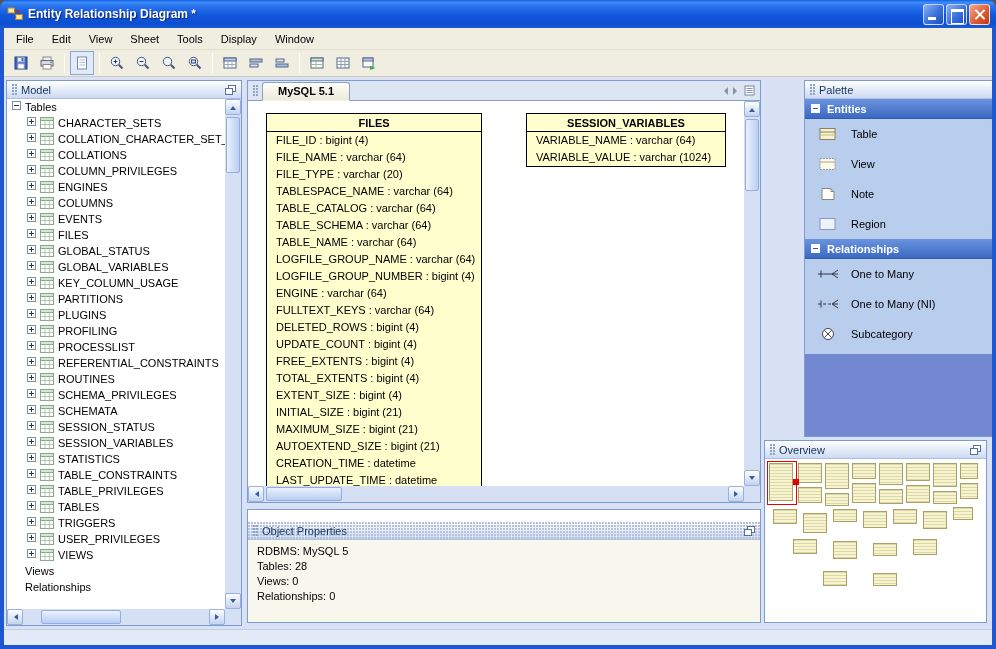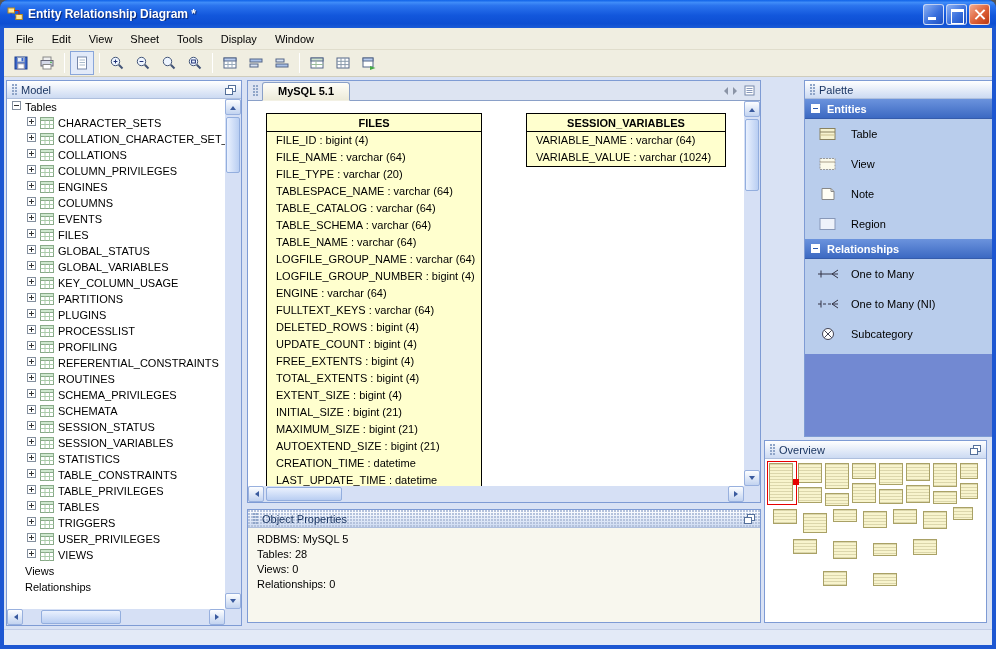--- a/index.html
+++ b/index.html
@@ -34,21 +34,21 @@
   .tbtn{appearance:none;border:1px solid transparent;background:transparent;width:24px;height:24px;display:flex;align-items:center;justify-content:center;margin:0 1px;padding:0;}
   .tbtn.pressed{border:1px solid #89a6da;background:#e2eaf9;}
   .tsep{width:1px;height:20px;background:#cbc8b6;border-right:1px solid #fff;margin:0 4px;flex:none;}
 
   .workspace{flex:1;position:relative;background:#d9e2f4;}
   .statusbar{height:16px;background:#e3eaf7;border-top:1px solid #c3cee6;flex:none;}
 
   
   .panel{position:absolute;border:1px solid #7e9bd4;display:flex;flex-direction:column;background:#fff;}
   .phead{height:18px;flex:none;background:linear-gradient(#ffffff,#ccdaf2);display:flex;align-items:center;border-bottom:1px solid #aebfdd;padding:0 4px;}
-  .phead.dotted{background-image:radial-gradient(circle at 1px 1px,#b4c2dc 28%,transparent 32%),linear-gradient(#ffffff,#ccdaf2);background-size:3px 3px,100% 100%;}
+  .phead.dotted{background-image:radial-gradient(circle at 1px 1px,#b4c2dc 28%,transparent 32%),linear-gradient(#ffffff,#ccdaf2);background-size:3px 3px,100% 100%;margin-top:12px;}
   .grip{width:5px;height:12px;margin:0 4px 0 1px;flex:none;
     background-image:radial-gradient(circle at 1px 1px,#8fa5c8 38%,transparent 42%);background-size:3px 3px;}
   .ptitle{flex:1;color:#17325f;white-space:nowrap;overflow:hidden;}
   .detach{flex:none;width:13px;height:11px;display:flex;align-items:center;justify-content:center;}
 
   
   .scroll{position:absolute;background:#d6e0f5;display:flex;}
   .scroll.v{flex-direction:column;width:16px;}
   .scroll.h{flex-direction:row;height:16px;}
   .sbtn{flex:none;width:16px;height:16px;background:linear-gradient(#fdfeff,#c2d3f0);border:1px solid #98b0de;border-radius:2px;display:flex;align-items:center;justify-content:center;}
@@ -435,33 +435,33 @@
 
                 <div class="tree-row">
                   <span class="expbox plus"></span>
                   <svg class="tico" width="14" height="12" viewBox="0 0 14 12">
                     <rect x="0.5" y="0.5" width="13" height="11" fill="#fff" stroke="#88aa88"></rect>
                     <rect x="0.5" y="0.5" width="13" height="3" fill="#cfe8cf" stroke="#88aa88"></rect>
                     <line x1="5" y1="3.5" x2="5" y2="11.5" stroke="#aaccaa"></line>
                     <line x1="9.5" y1="3.5" x2="9.5" y2="11.5" stroke="#aaccaa"></line>
                     <line x1="0.5" y1="7.5" x2="13.5" y2="7.5" stroke="#aaccaa"></line>
                   </svg>
+                  <span>PROFILING</span>
+                </div>
+
+                <div class="tree-row">
+                  <span class="expbox plus"></span>
+                  <svg class="tico" width="14" height="12" viewBox="0 0 14 12">
+                    <rect x="0.5" y="0.5" width="13" height="11" fill="#fff" stroke="#88aa88"></rect>
+                    <rect x="0.5" y="0.5" width="13" height="3" fill="#cfe8cf" stroke="#88aa88"></rect>
+                    <line x1="5" y1="3.5" x2="5" y2="11.5" stroke="#aaccaa"></line>
+                    <line x1="9.5" y1="3.5" x2="9.5" y2="11.5" stroke="#aaccaa"></line>
+                    <line x1="0.5" y1="7.5" x2="13.5" y2="7.5" stroke="#aaccaa"></line>
+                  </svg>
                   <span>PROCESSLIST</span>
-                </div>
-
-                <div class="tree-row">
-                  <span class="expbox plus"></span>
-                  <svg class="tico" width="14" height="12" viewBox="0 0 14 12">
-                    <rect x="0.5" y="0.5" width="13" height="11" fill="#fff" stroke="#88aa88"></rect>
-                    <rect x="0.5" y="0.5" width="13" height="3" fill="#cfe8cf" stroke="#88aa88"></rect>
-                    <line x1="5" y1="3.5" x2="5" y2="11.5" stroke="#aaccaa"></line>
-                    <line x1="9.5" y1="3.5" x2="9.5" y2="11.5" stroke="#aaccaa"></line>
-                    <line x1="0.5" y1="7.5" x2="13.5" y2="7.5" stroke="#aaccaa"></line>
-                  </svg>
-                  <span>PROFILING</span>
                 </div>
 
                 <div class="tree-row">
                   <span class="expbox plus"></span>
                   <svg class="tico" width="14" height="12" viewBox="0 0 14 12">
                     <rect x="0.5" y="0.5" width="13" height="11" fill="#fff" stroke="#88aa88"></rect>
                     <rect x="0.5" y="0.5" width="13" height="3" fill="#cfe8cf" stroke="#88aa88"></rect>
                     <line x1="5" y1="3.5" x2="5" y2="11.5" stroke="#aaccaa"></line>
                     <line x1="9.5" y1="3.5" x2="9.5" y2="11.5" stroke="#aaccaa"></line>
                     <line x1="0.5" y1="7.5" x2="13.5" y2="7.5" stroke="#aaccaa"></line>

